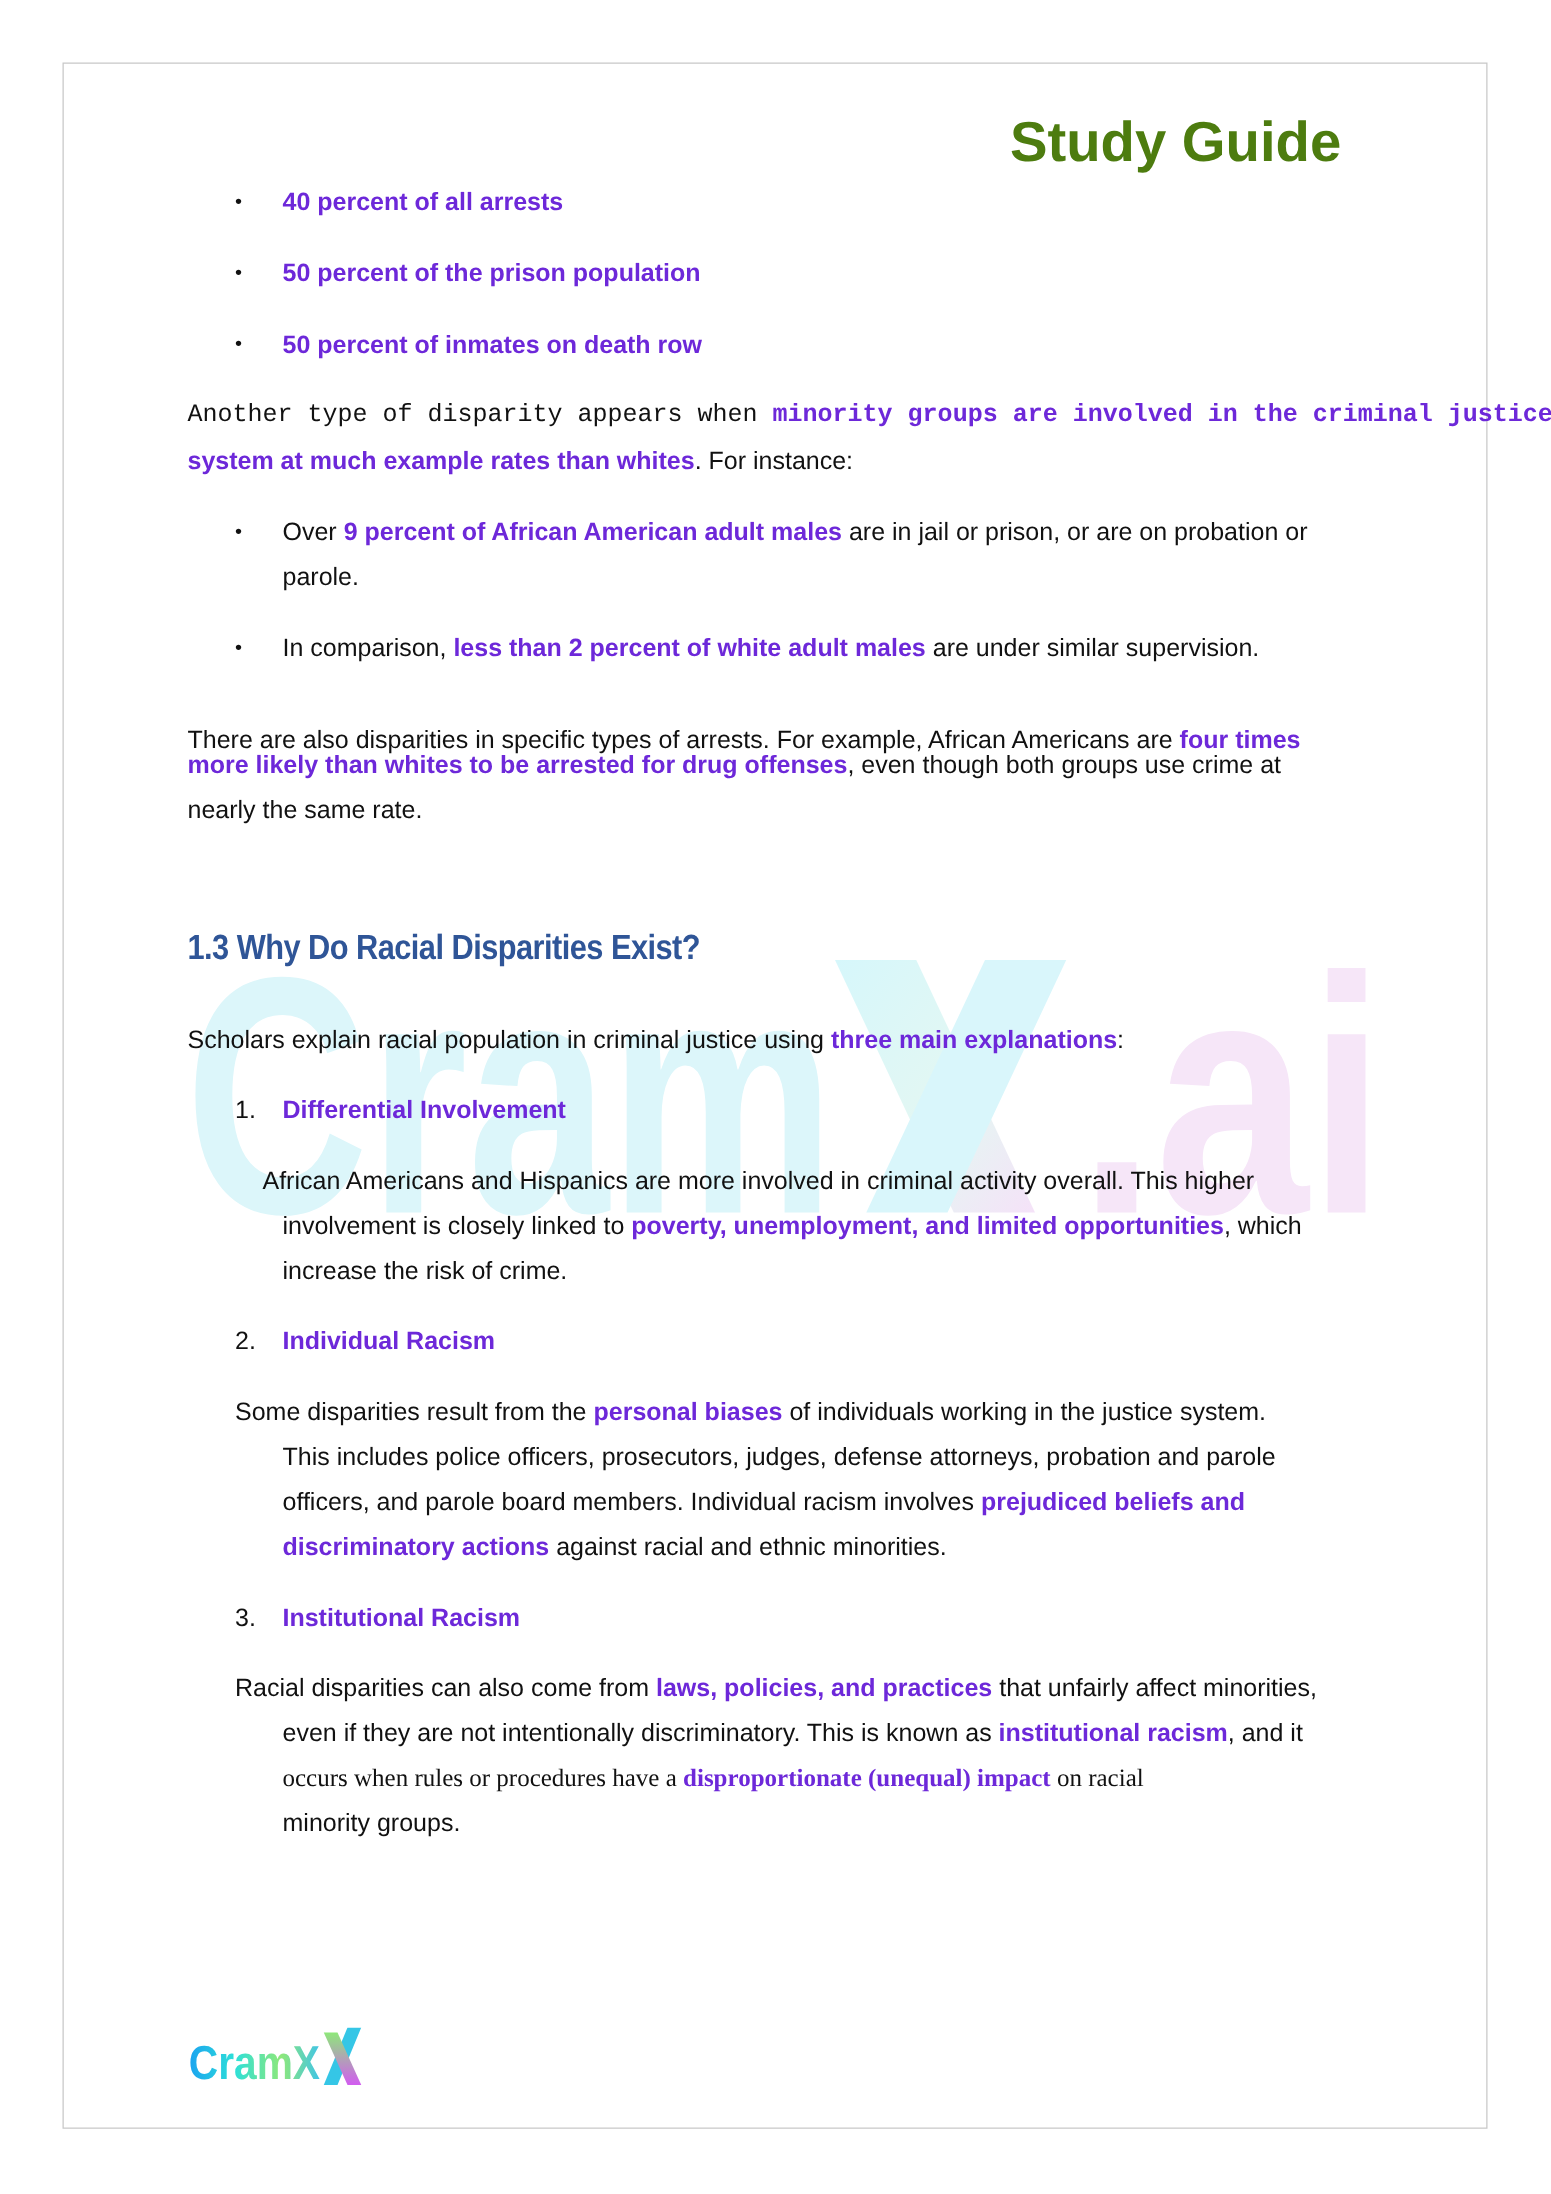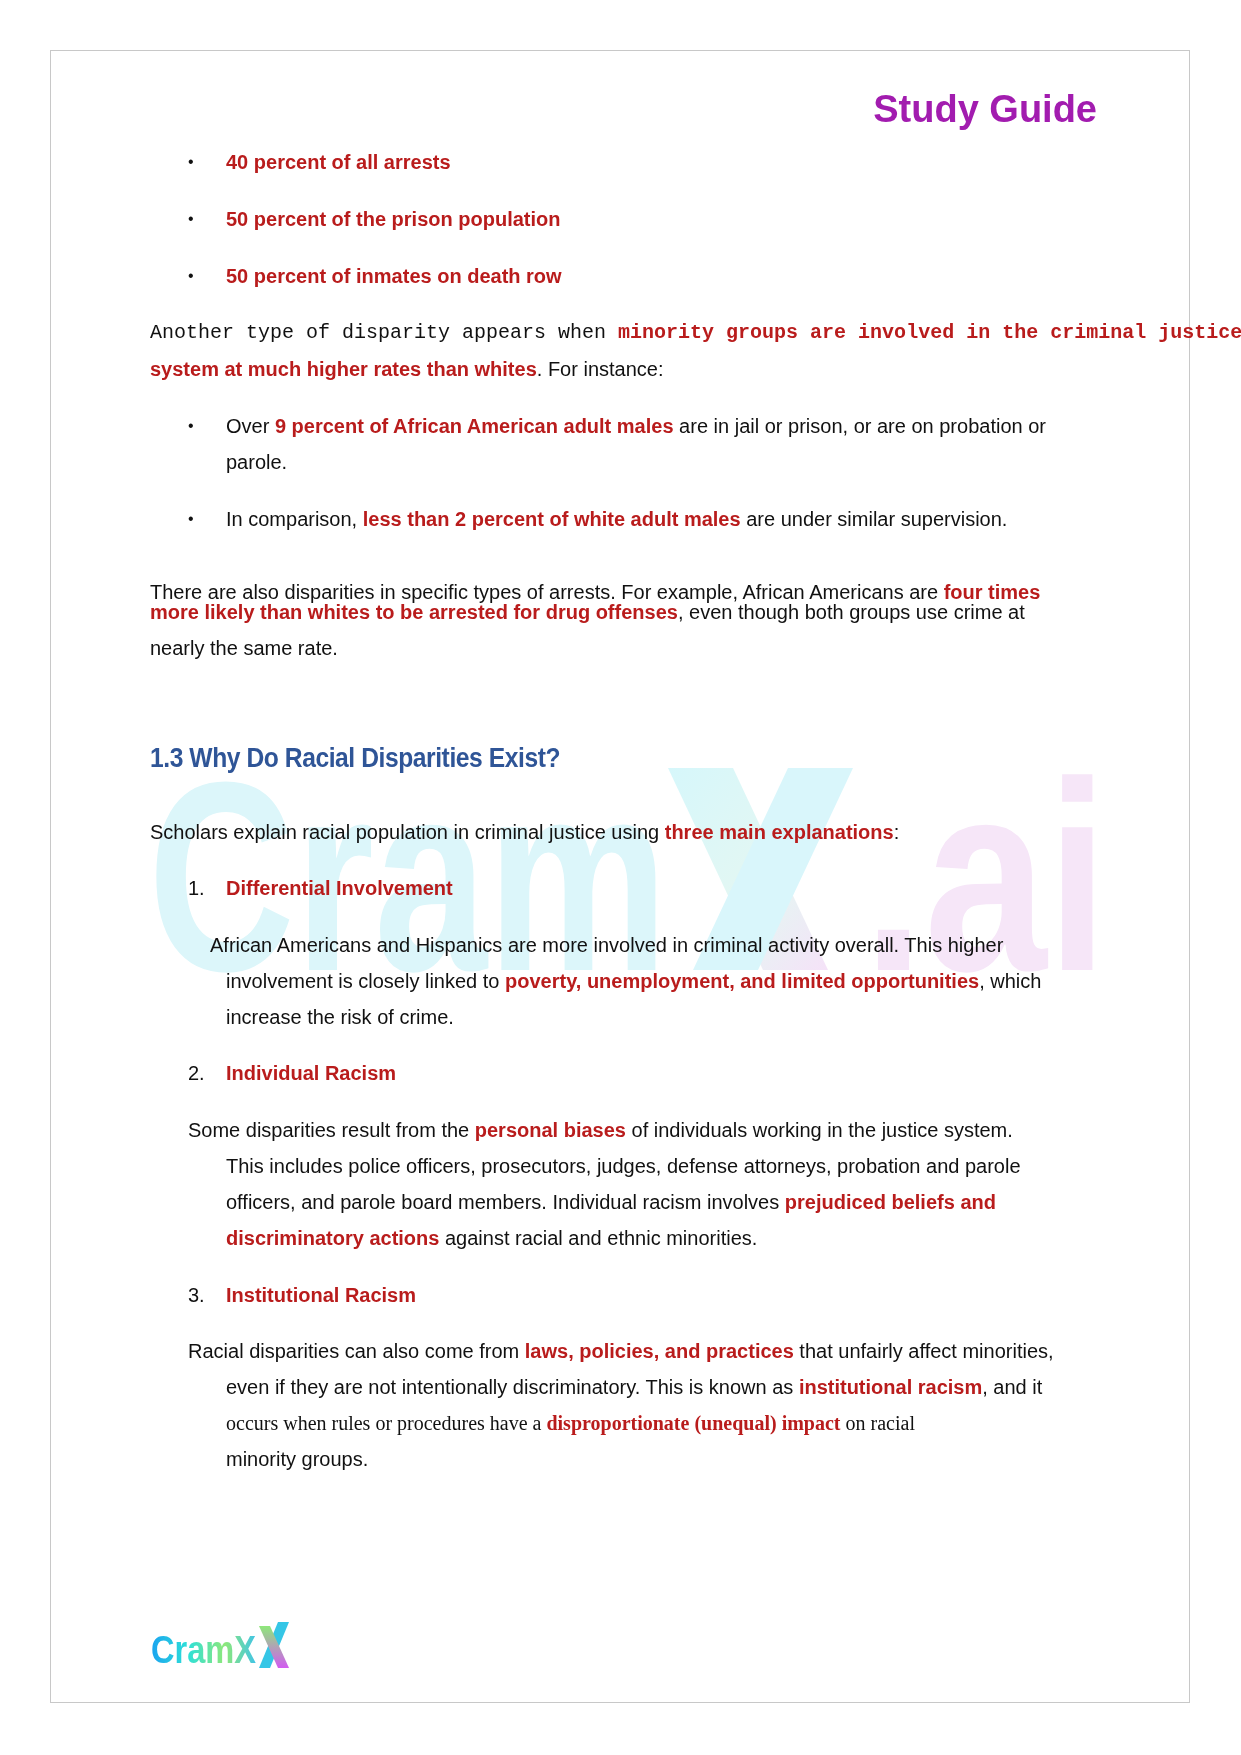--- a/index.html
+++ b/index.html
@@ -1,24 +1,24 @@
 <!DOCTYPE html>
 <html><head>
 <meta charset="utf-8">
 <style>
   html, body { margin:0; padding:0; background:#ffffff; }
   body { width:1241px; height:1755px; position:relative; overflow:hidden;
          font-family:"Liberation Sans", sans-serif; color:#111; }
   .page-frame { position:absolute; left:50px; top:50px; width:1140px; height:1653px;
                 border:1px solid #c8c8c8; box-sizing:border-box; }
   .watermark { position:absolute; left:148px; top:760px; width:960px; height:220px; }
-  .title { position:absolute; right:144px; top:88px; font-size:38px; font-weight:bold;
-           color:#a21caf; white-space:nowrap; }
+  .title { position:absolute; right:168px; top:88px; font-size:45px; font-weight:bold;
+           color:#4d7c0f; white-space:nowrap; }
   .line { position:absolute; font-size:20px; line-height:24px; white-space:nowrap; color:#111; }
-  .line b { font-weight:bold; color:#b91c1c; }
+  .line b { font-weight:bold; color:#6d28d9; }
   .bullet { position:absolute; font-size:16px; line-height:24px; color:#111; }
   .num { position:absolute; font-size:20px; line-height:24px; color:#111; }
   .heading { position:absolute; left:150px; top:742px; font-size:28px; font-weight:bold;
              color:#2f5597; white-space:nowrap; transform:scaleX(0.88); transform-origin:left top;
              letter-spacing:-0.5px; }
   .footer-logo { position:absolute; left:151px; top:1622px; width:148px; height:48px; }
 </style>
 </head>
 <body>
 
@@ -43,21 +43,21 @@
 <span class="bullet" style="left:188px;top:150px;">•</span>
 <div class="line" style="left:226px;top:150px;"><b>40 percent of all arrests</b></div>
 
 <span class="bullet" style="left:188px;top:207px;">•</span>
 <div class="line" style="left:226px;top:207px;"><b>50 percent of the prison population</b></div>
 
 <span class="bullet" style="left:188px;top:264px;">•</span>
 <div class="line" style="left:226px;top:264px;"><b>50 percent of inmates on death row</b></div>
 
 <div class="line" style="left:150px;top:321px;font-family:Liberation Mono, monospace;"><span>Another type of disparity appears when </span><b>minority groups are involved in the criminal justice</b></div>
-<div class="line" style="left:150px;top:357px;"><b>system at much higher rates than whites</b><span>. For instance:</span></div>
+<div class="line" style="left:150px;top:357px;"><b>system at much example rates than whites</b><span>. For instance:</span></div>
 
 <span class="bullet" style="left:188px;top:414px;">•</span>
 <div class="line" style="left:226px;top:414px;"><span>Over </span><b>9 percent of African American adult males</b><span> are in jail or prison, or are on probation or</span></div>
 <div class="line" style="left:226px;top:450px;">parole.</div>
 
 <span class="bullet" style="left:188px;top:507px;">•</span>
 <div class="line" style="left:226px;top:507px;"><span>In comparison, </span><b>less than 2 percent of white adult males</b><span> are under similar supervision.</span></div>
 
 <div class="line" style="left:150px;top:580px;"><span>There are also disparities in specific types of arrests. For example, African Americans are </span><b>four times</b></div>
 <div class="line" style="left:150px;top:600px;"><b>more likely than whites to be arrested for drug offenses</b><span>, even though both groups use crime at</span></div>

